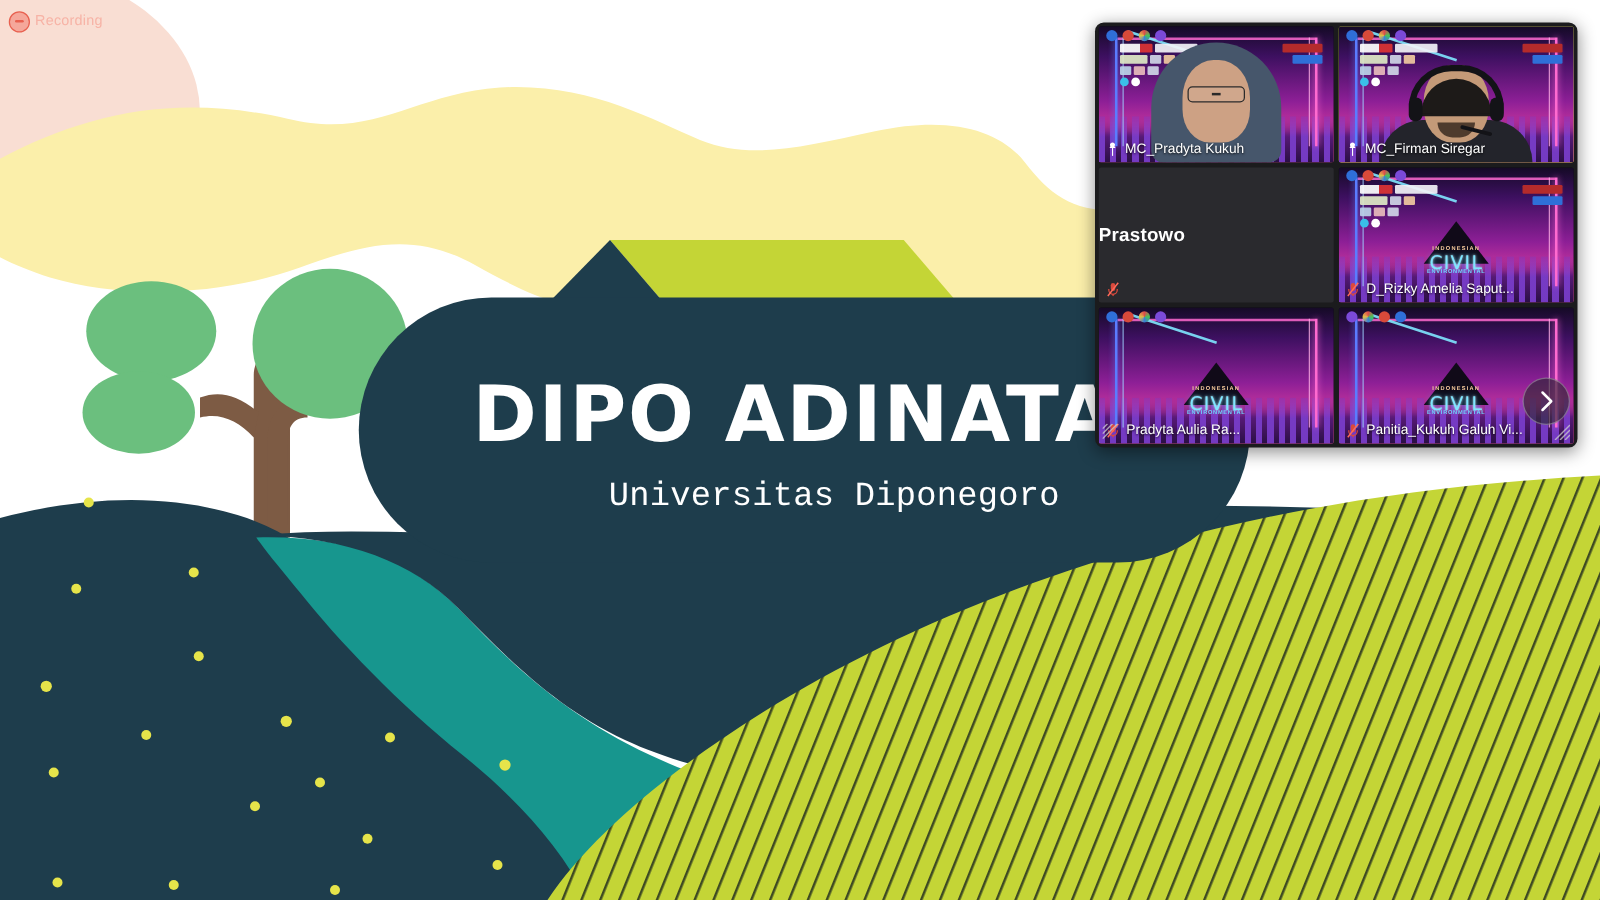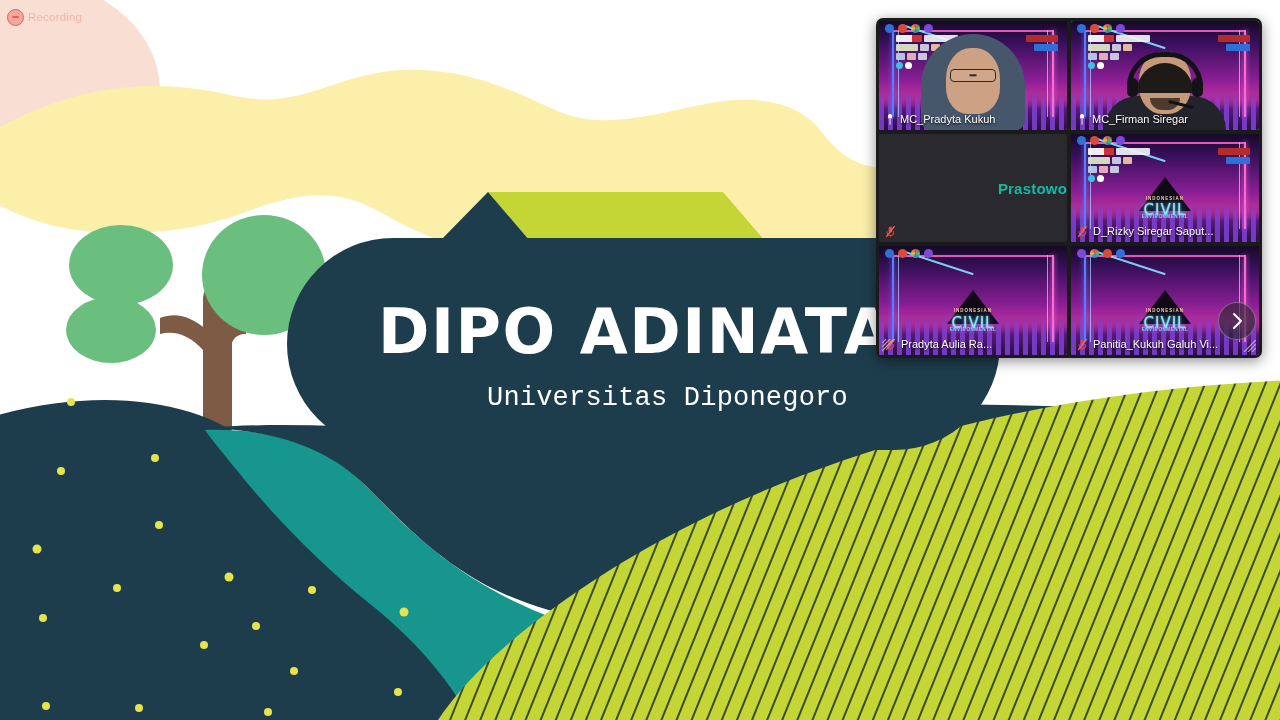--- a/index.html
+++ b/index.html
@@ -204,21 +204,21 @@
     max-width:100%;
     color:#ffffff;font-size:11px;line-height:13px;
     white-space:nowrap;overflow:hidden;text-overflow:ellipsis;
     text-shadow:0 1px 2px rgba(0,0,0,.95);
   }
   .tile.blank .tile-name{padding-left:6px;}
   .mic-icon{width:11px;height:13px;flex:0 0 auto;}
   .pin-icon{width:10px;height:13px;flex:0 0 auto;}
   .blank-name{
     position:absolute;left:0;right:0;top:50%;transform:translateY(-50%);
-    text-align:right;color:#14b8a6;font-size:15px;font-weight:700;
+    text-align:left;color:#ffffff;font-size:15px;font-weight:700;
     letter-spacing:.2px;
   }
   
   #next-page{
     position:absolute;right:6px;bottom:18px;
     width:36px;height:36px;border-radius:50%;
     background:rgba(40,40,46,.62);
     border:1px solid rgba(255,255,255,.30);
     display:flex;align-items:center;justify-content:center;
     cursor:pointer;z-index:6;
@@ -534,21 +534,21 @@
           <div class="logo">CIVIL</div>
           <div class="logo-sub2">ENVIRONMENTAL</div>
         </div>
         <div class="tile-name">
           <svg class="mic-icon" viewBox="0 0 14 16">
             <rect x="4.6" y="1.6" width="4.6" height="8" rx="2.3" fill="#d94a3d"></rect>
             <path d="M2.6 7.6v1.1c0 2.4 2 4.3 4.3 4.3s4.3-1.9 4.3-4.3V7.6" stroke="#d94a3d" stroke-width="1.3" fill="none"></path>
             <rect x="6.3" y="12.6" width="1.3" height="2.2" fill="#d94a3d"></rect>
             <line x1="1.6" y1="14.8" x2="12.2" y2="1.2" stroke="#ff6a5a" stroke-width="1.5"></line>
           </svg>
-          <span>D_Rizky Siregar Saput...</span>
+          <span>D_Rizky Amelia Saput...</span>
         </div>
       </div>
 
       <div class="tile">
         <div class="vb">
           <div class="sky"></div>
           <div class="skyline"></div>
           <div class="frameT"></div>
             <div class="frameL"></div>
             <div class="frameL2"></div>

